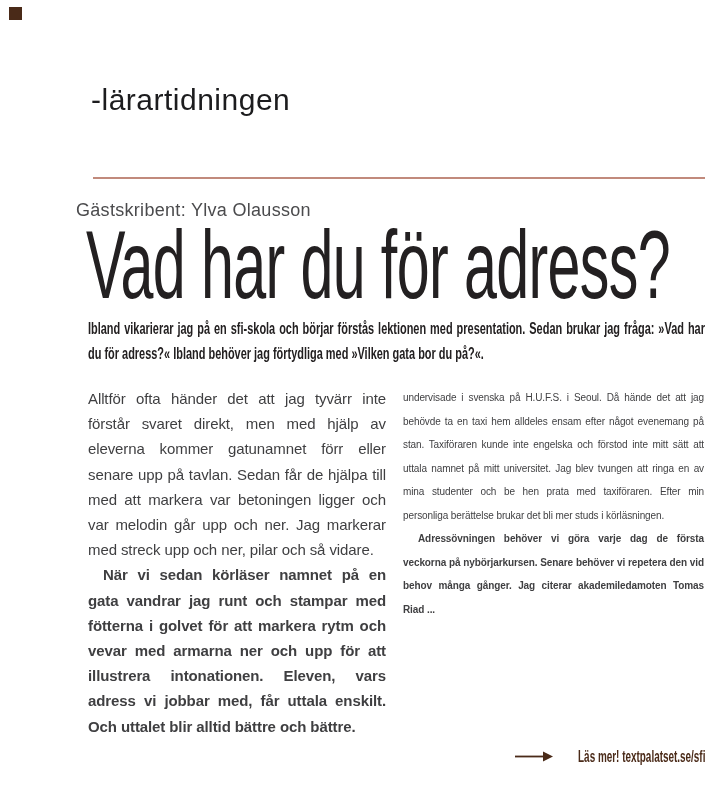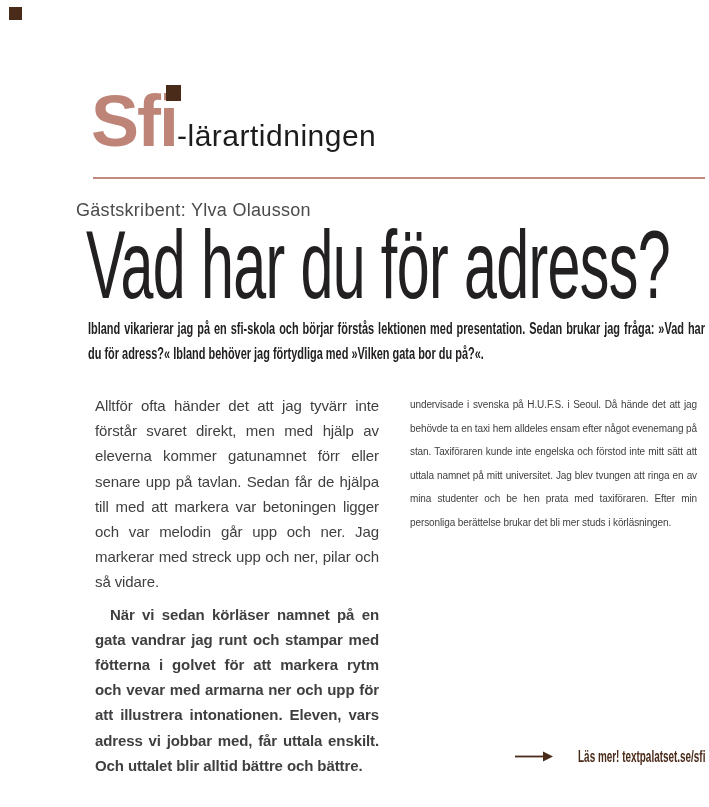--- a/index.html
+++ b/index.html
@@ -47,61 +47,58 @@
     text-align:justify;
   }
   .article-body{
     position:absolute;left:88px;top:386px;width:616px;
     display:grid;grid-template-columns:298px 301px;column-gap:17px;
     color:#3f3f41;
   }
   .col{text-align:justify;}
   .col-left{font-size:15px;line-height:25.2px;letter-spacing:-0.1px;}
   .col-right{font-size:10px;line-height:23.5px;letter-spacing:-0.1px;}
-  .col p{margin:7px;}
+  .col p{margin:0;}
   .col p.indent{text-indent:15px;font-weight:bold;}
   .read-more-text{
     position:absolute;top:747px;right:4px;white-space:nowrap;
     font-weight:bold;font-size:16px;line-height:19px;
     color:var(--accent_dark,#4a2b18);
     transform:scaleX(0.62);transform-origin:100% 0;
     text-decoration:none;cursor:pointer;
   }
   .read-more-arrow{
     position:absolute;left:515px;top:751px;width:38px;height:11px;
   }
 </style>
 </head>
 <body>
 
 <div class="corner-mark"></div>
 
 <div class="masthead">
-  <span class="logo-text">
-    <span>Sfi</span>
-    <span class="logo-i-dot"></span>
-  </span>
   <span class="logo-suffix">-lärartidningen</span>
 </div>
 
 <div class="header-divider"></div>
 
 <div class="byline">Gästskribent: Ylva Olausson</div>
 
 <h1 class="headline" style="margin:0;">Vad har du för adress?</h1>
 
 <div class="lede">Ibland vikarierar jag på en sfi-skola och börjar förstås lektionen med presentation. Sedan brukar jag fråga: »Vad har du för adress?« Ibland behöver jag förtydliga med »Vilken gata bor du på?«.</div>
 
 <div class="article-body">
   <div class="col col-left">
     <p>Alltför ofta händer det att jag tyvärr inte förstår svaret direkt, men med hjälp av eleverna kommer gatunamnet förr eller senare upp på tavlan. Sedan får de hjälpa till med att markera var betoningen ligger och var melodin går upp och ner. Jag markerar med streck upp och ner, pilar och så vidare.</p>
     <p class="indent">När vi sedan körläser namnet på en gata vandrar jag runt och stampar med fötterna i golvet för att markera rytm och vevar med armarna ner och upp för att illustrera intonationen. Eleven, vars adress vi jobbar med, får uttala enskilt. Och uttalet blir alltid bättre och bättre.</p>
   </div>
   <div class="col col-right">
     <p>undervisade i svenska på H.U.F.S. i Seoul. Då hände det att jag behövde ta en taxi hem alldeles ensam efter något evenemang på stan. Taxiföraren kunde inte engelska och förstod inte mitt sätt att uttala namnet på mitt universitet. Jag blev tvungen att ringa en av mina studenter och be hen prata med taxiföraren. Efter min personliga berättelse brukar det bli mer studs i körläsningen.</p>
+    <p class="indent">Adressövningen behöver vi göra varje dag de första veckorna på nybörjarkursen. Senare behöver vi repetera den vid behov många gånger. Jag citerar akademiledamoten Tomas Riad ...</p>
   </div>
 </div>
 
 <svg class="read-more-arrow" viewBox="0 0 38 11">
   <line x1="0" y1="5.5" x2="29" y2="5.5" stroke="#4a2a18" stroke-width="1.8"></line>
   <polygon points="28,0.5 38,5.5 28,10.5" fill="#4a2a18"></polygon>
 </svg>
 <span class="read-more-text">Läs mer! textpalatset.se/sfi</span>
 
 </body></html>

